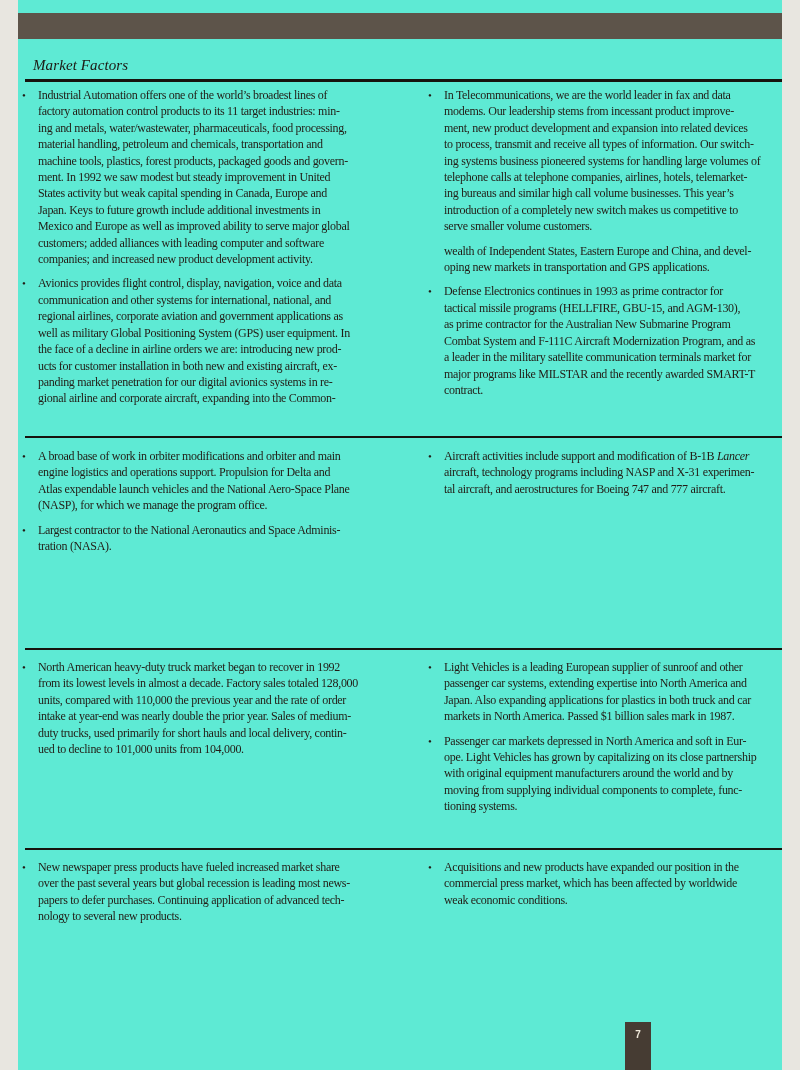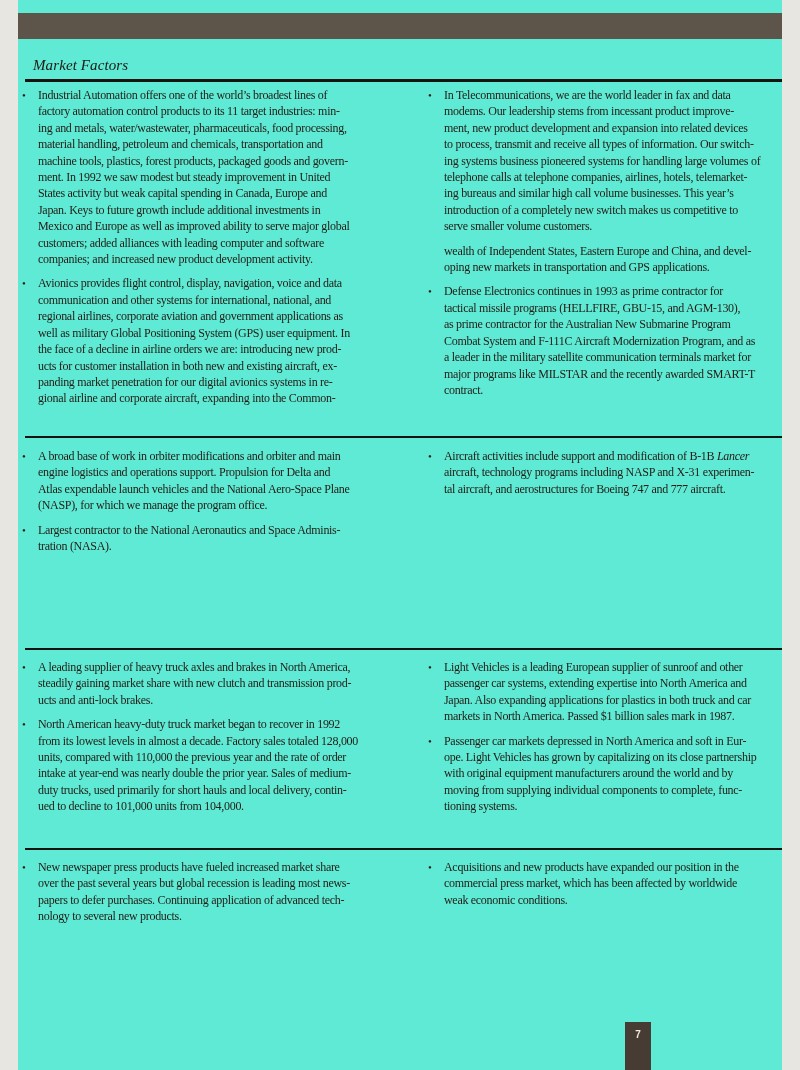--- a/index.html
+++ b/index.html
@@ -180,26 +180,20 @@
 aircraft, technology programs including NASP and X-31 experimen-
 tal aircraft, and aerostructures for Boeing 747 and 777 aircraft.</span></span>
       </div>
     </div>
   </div>
 
   <div class="section sec-3">
     <div class="col col-left">
       <div class="item">
         <span class="bullet"></span>
-        <span class="txt">A leading supplier of heavy truck axles and brakes in North America,
-steadily gaining market share with new clutch and transmission prod-
-ucts and anti-lock brakes.</span>
-      </div>
-      <div class="item">
-        <span class="bullet"></span>
         <span class="txt">North American heavy-duty truck market began to recover in 1992
 from its lowest levels in almost a decade. Factory sales totaled 128,000
 units, compared with 110,000 the previous year and the rate of order
 intake at year-end was nearly double the prior year. Sales of medium-
 duty trucks, used primarily for short hauls and local delivery, contin-
 ued to decline to 101,000 units from 104,000.</span>
       </div>
     </div>
     <div class="col col-right">
       <div class="item">

